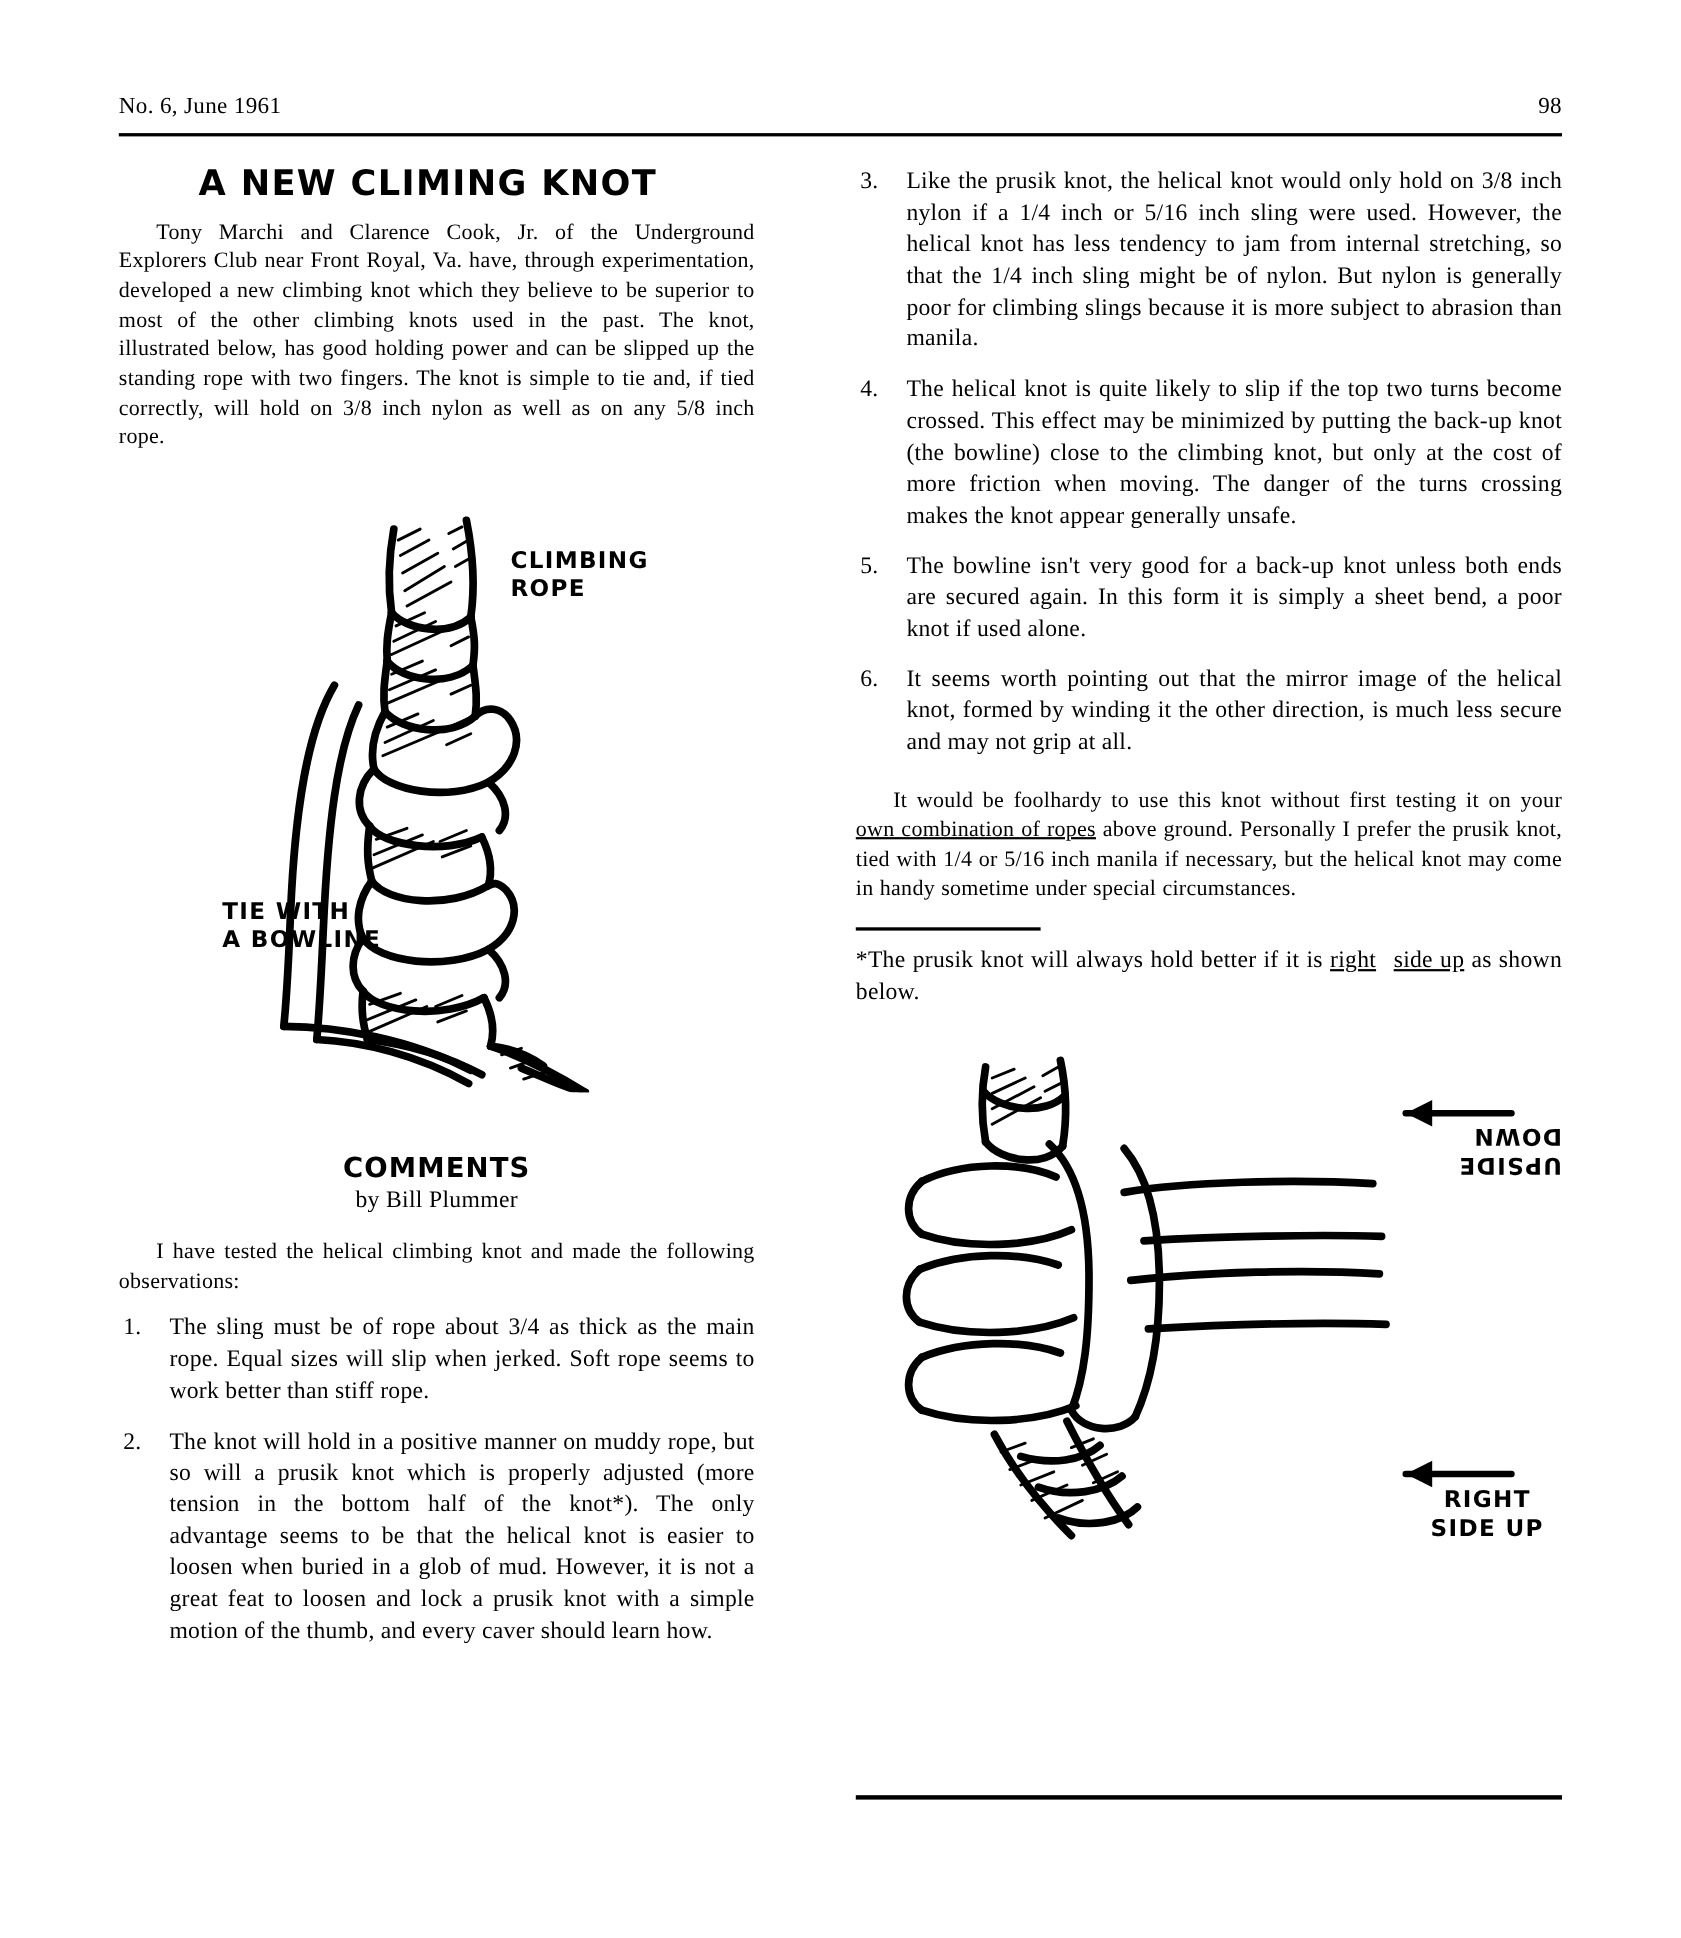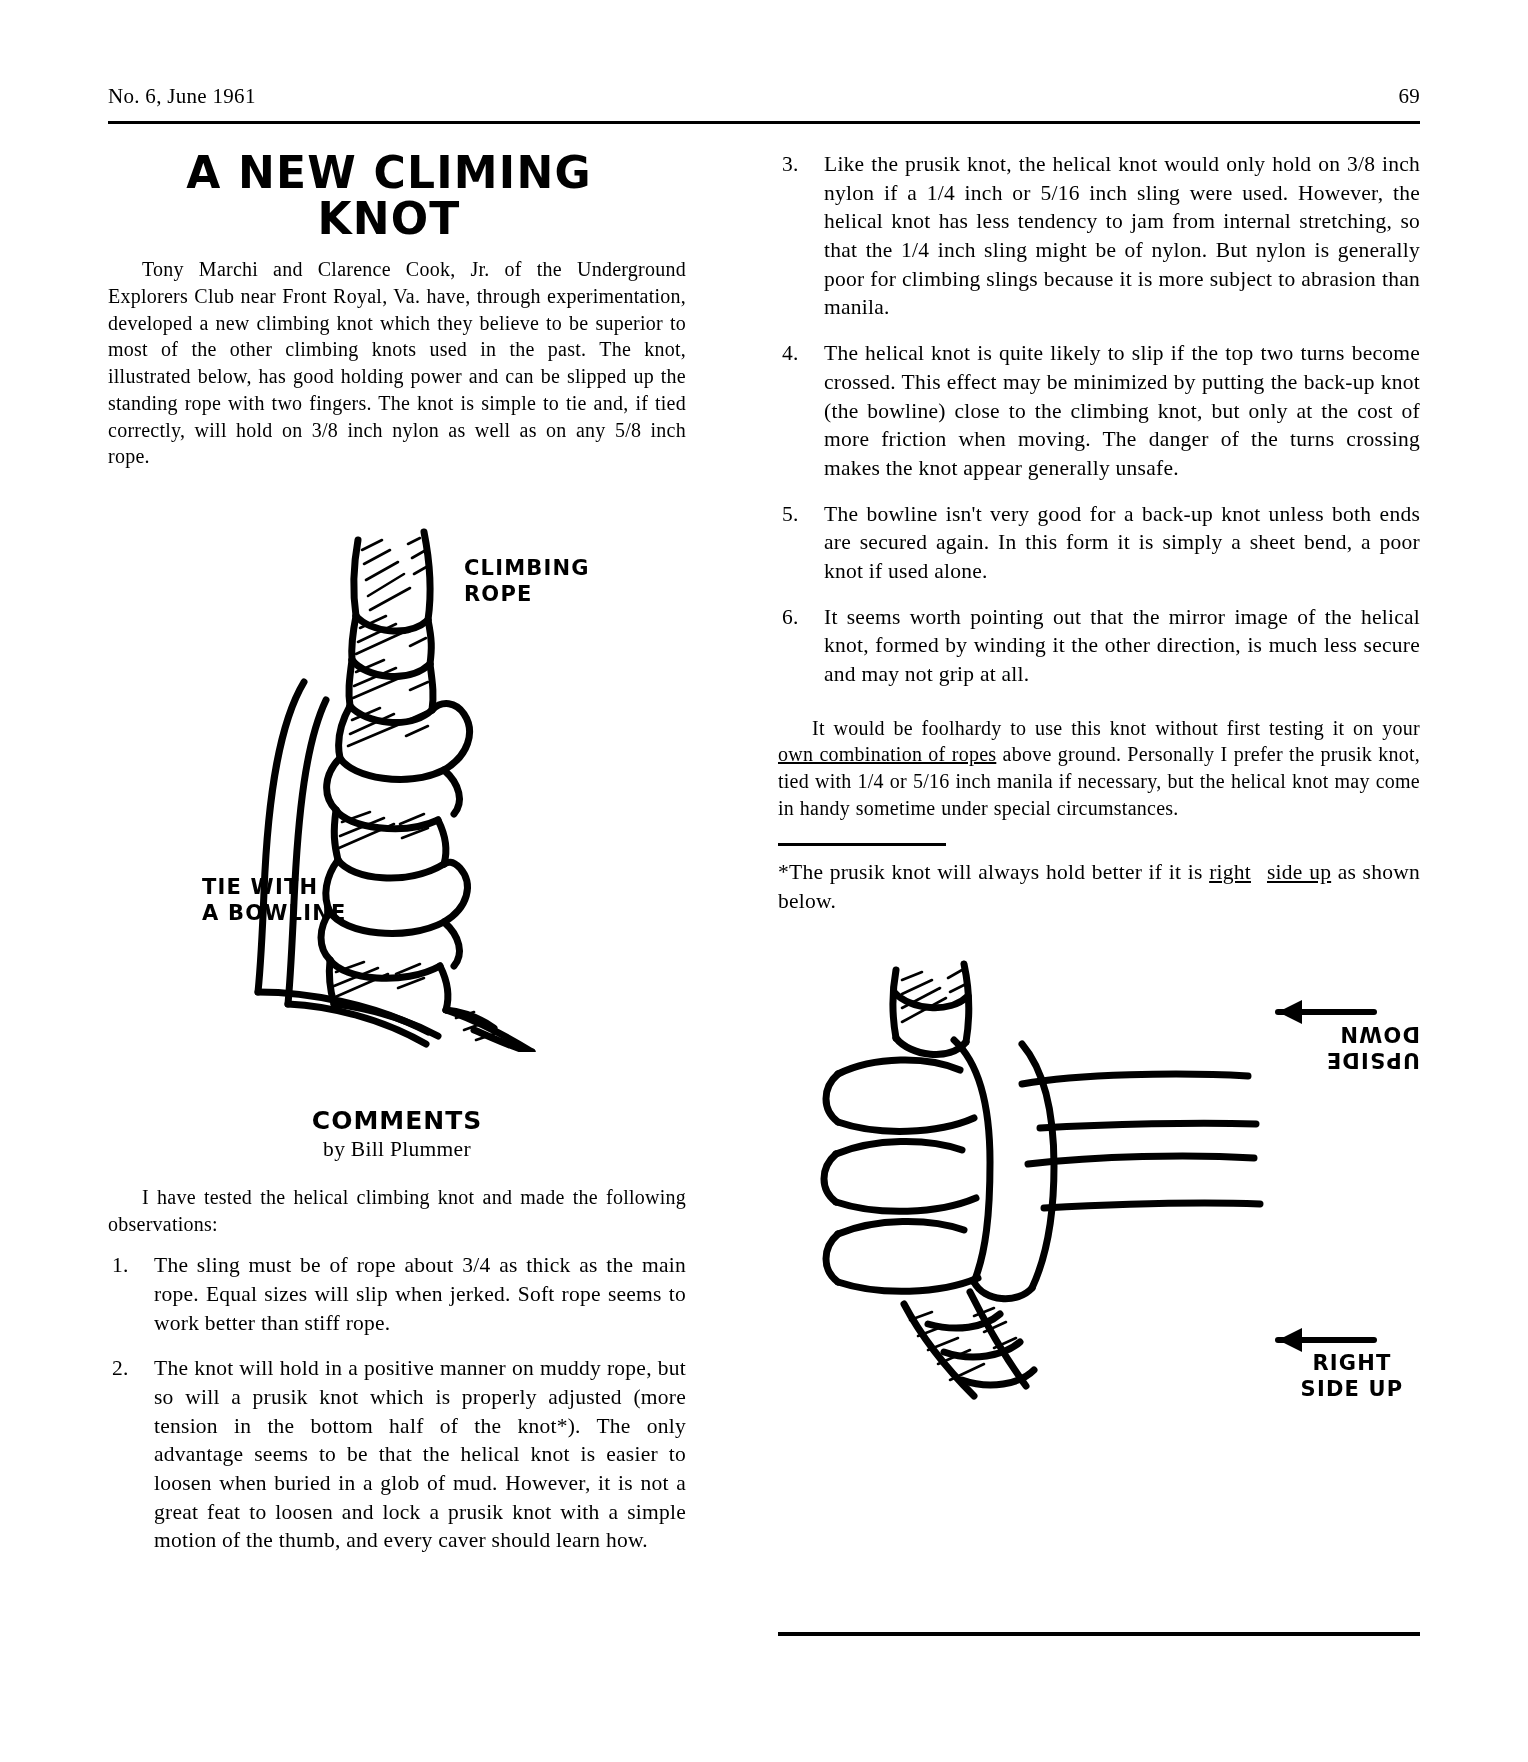--- a/index.html
+++ b/index.html
@@ -57,21 +57,21 @@
   .col-right {
     position: absolute;
     left: 778px;
     top: 150px;
     width: 642px;
   }
 
   .title {
     font-family: "DejaVu Sans", sans-serif;
     font-weight: bold;
-    font-size: 44px;
+    font-size: 32px;
     letter-spacing: 1.2px;
     text-align: center;
     margin: 0 16px 14px 0;
     line-height: 1.05;
   }
 
   p.body {
     margin: 0 0 4px 0;
     font-size: 20px;
     line-height: 1.335;
@@ -163,21 +163,21 @@
 
   svg { display: block; }
 </style>
 </head>
 <body>
 
 <div class="page">
 
   <div class="header">
     <span>No. 6, June 1961</span>
-    <span class="header-page">69</span>
+    <span class="header-page">98</span>
   </div>
   <div class="rule-top"></div>
 
   <div class="col-left">
 
     <h1 class="title">A NEW CLIMING KNOT</h1>
 
     <p class="body">Tony Marchi and Clarence Cook, Jr. of the Underground Explorers Club near Front Royal, Va. have, through experimentation, developed a new climbing knot which they believe to be superior to most of the other climbing knots used in the past. The knot, illustrated below, has good holding power and can be slipped up the standing rope with two fingers. The knot is simple to tie and, if tied correctly, will hold on 3/8 inch nylon as well as on any 5/8 inch rope.</p>
 
     <div style="position:relative; height:620px; margin-top:22px;">

